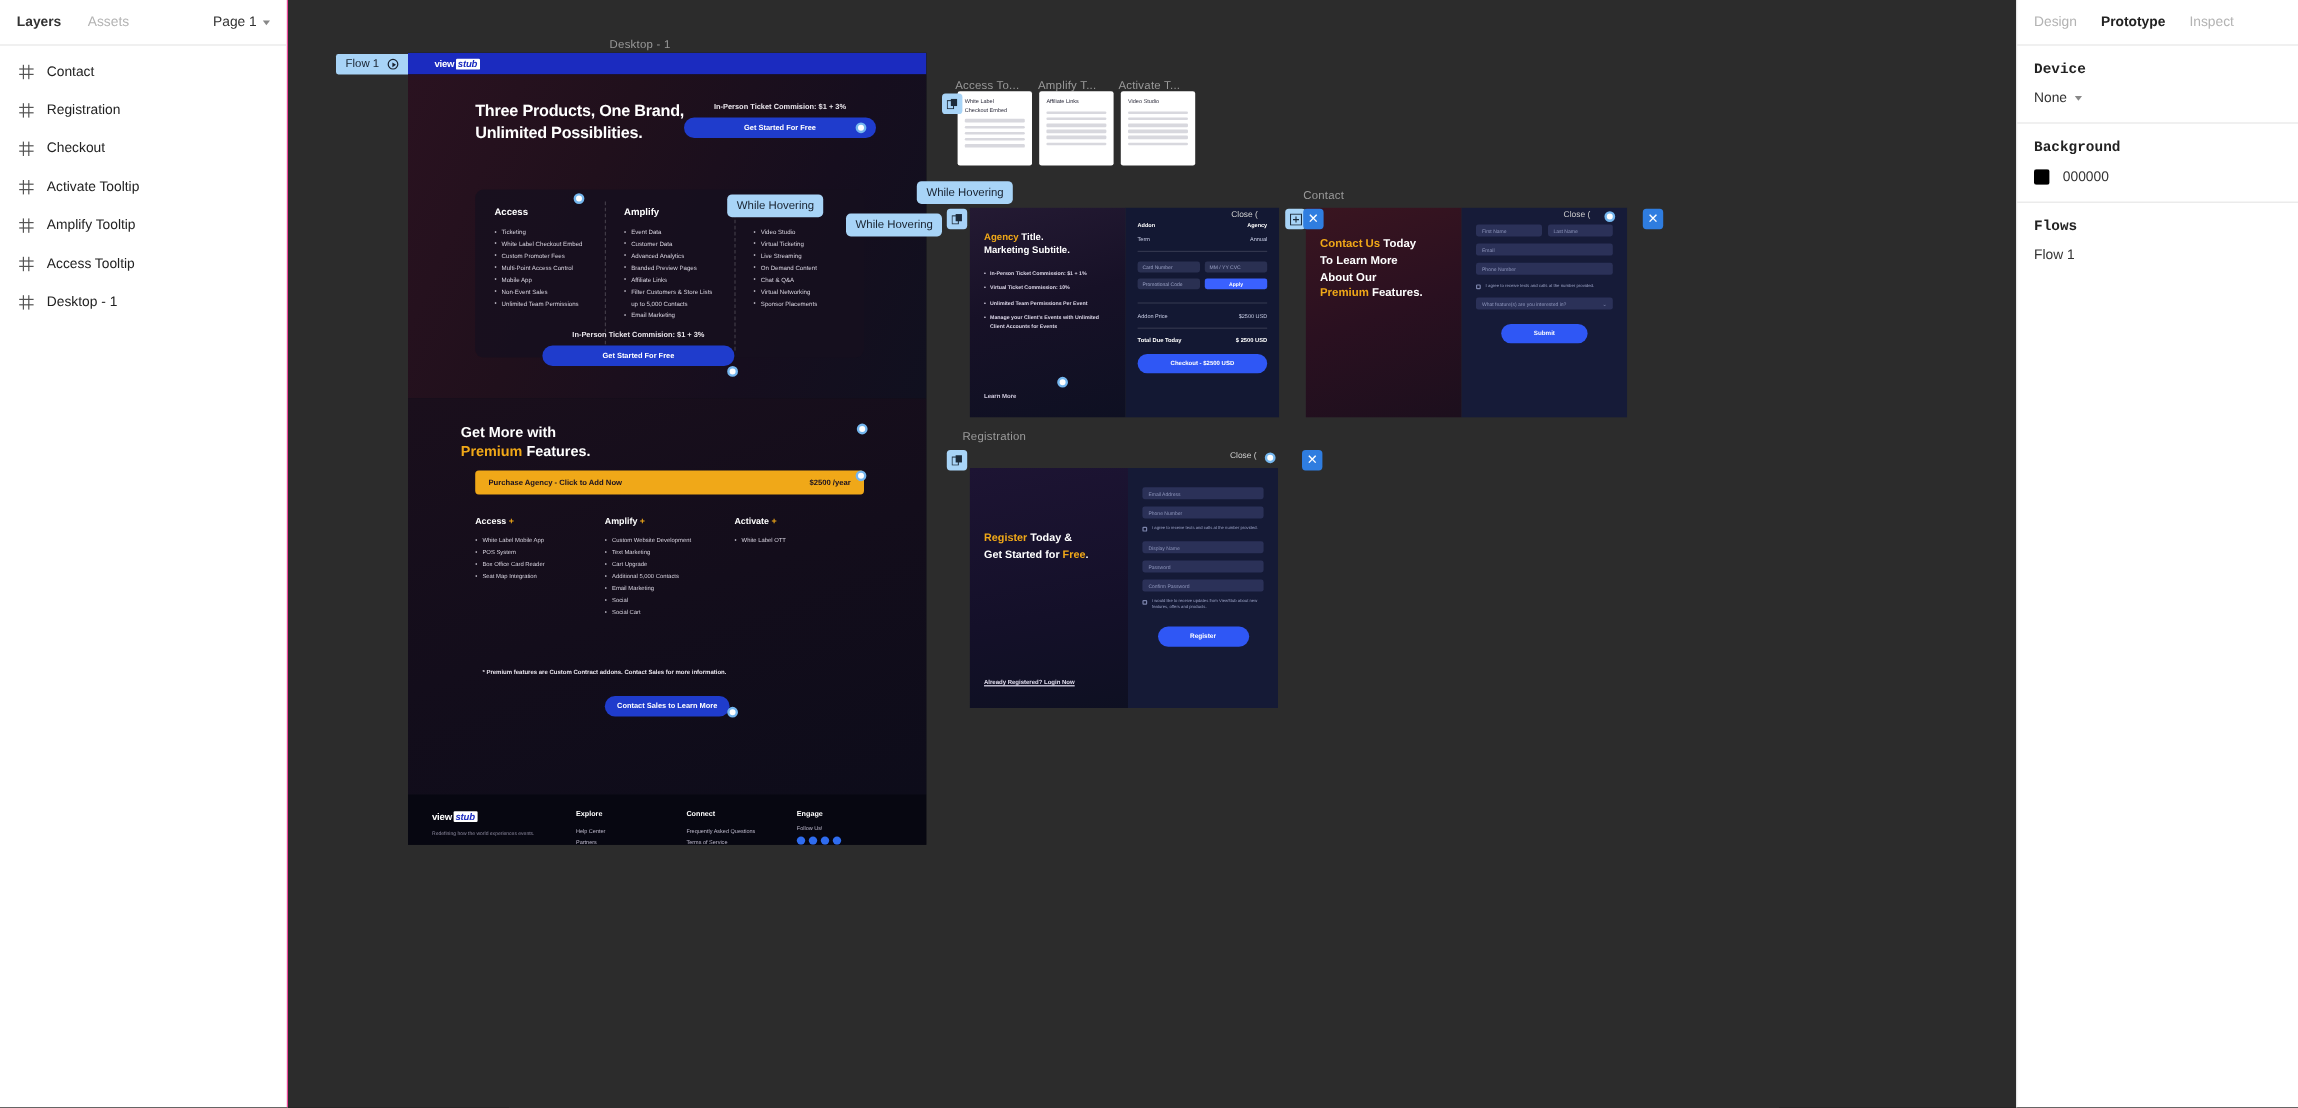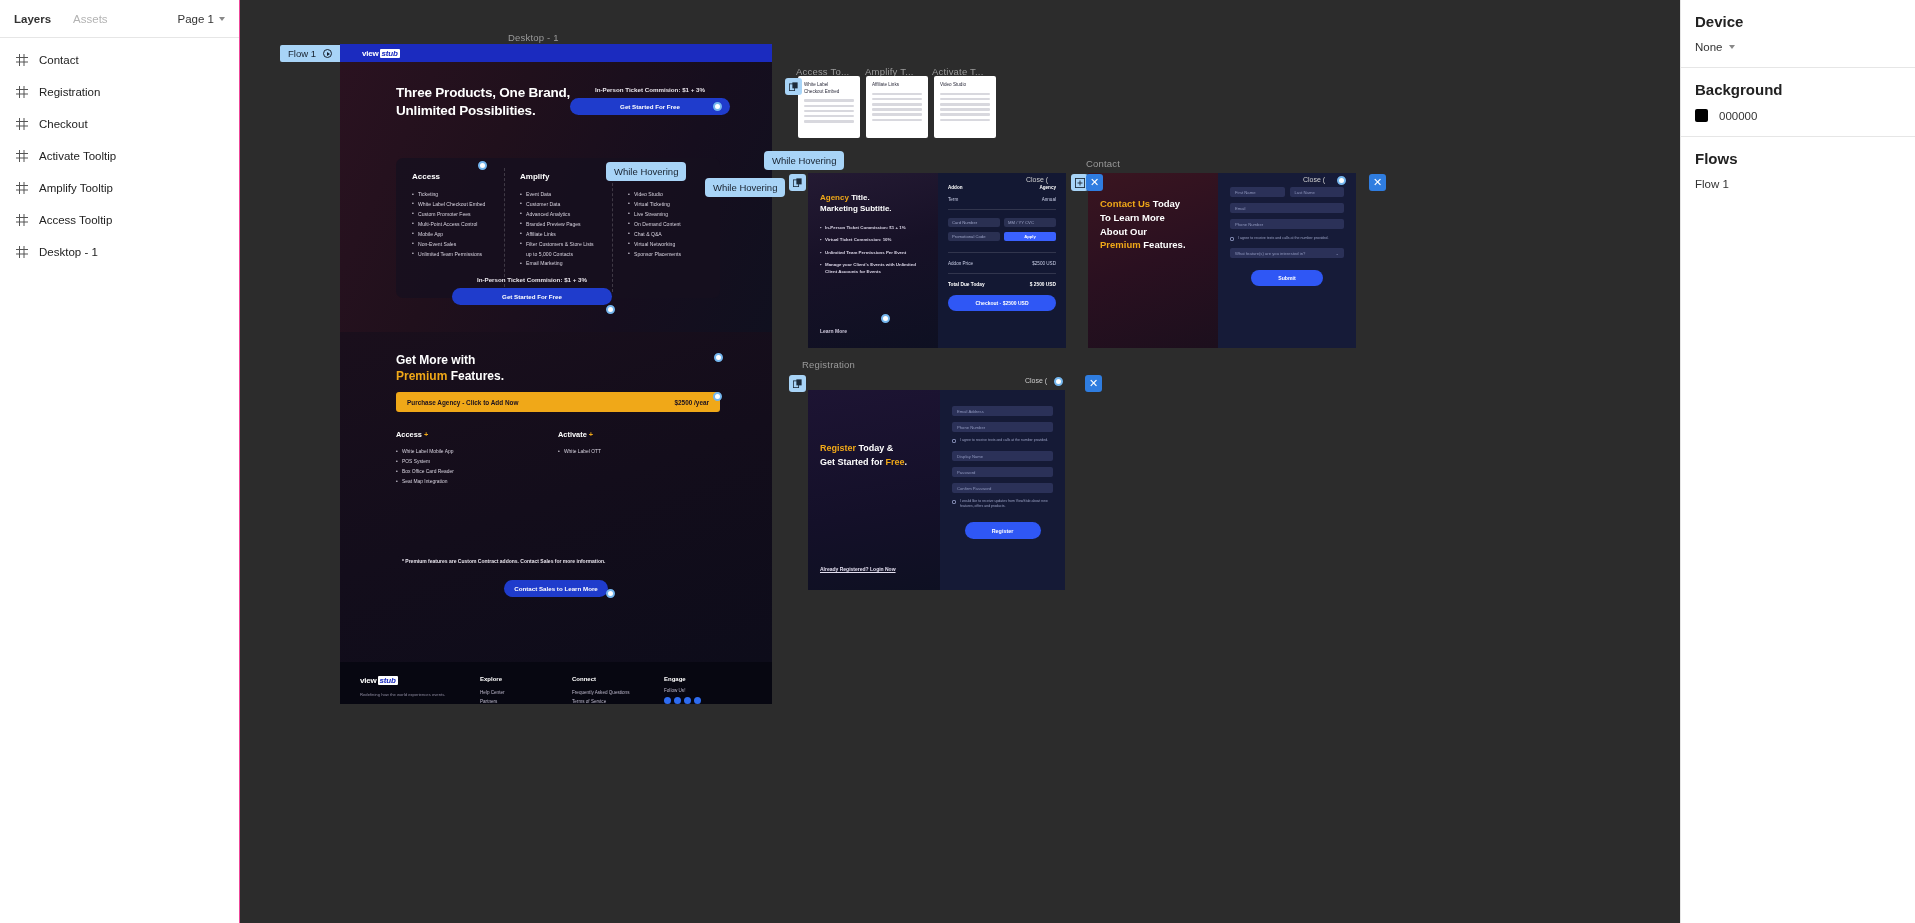--- a/index.html
+++ b/index.html
@@ -49,21 +49,21 @@
                   background:rgba(22,16,30,.82); display:flex; padding:14px 0 0 0; }
   .fcol { flex:1; padding:0 12px 0 16px; position:relative; }
   .fcol + .fcol:before { content:""; position:absolute; left:0; top:-4px; bottom:6px; width:1px;
                          border-left:1px dashed rgba(255,255,255,.18); }
   .fcol h3 { font-size:8px; font-weight:700; margin-bottom:9px; }
   .fcol ul { list-style:none; }
   .fcol li { font-size:5.1px; color:#d8d4e0; line-height:1.95; position:relative; padding-left:6px; }
   .fcol li:before { content:"•"; position:absolute; left:0; top:-.5px; }
 
   .premium { position:relative; background:linear-gradient(160deg,#1a0f1c 0%,#130d1b 50%,#0d0c1a 100%);
-             padding:20px 0 0 56px; height:330px; }
+             padding:20px 0 0 44px; height:330px; }
   .mid-cta { position:absolute; left:112px; top:-56px; width:160px; text-align:center; }
   .premium h2 { font-size:12px; line-height:1.35; font-weight:700; }
   .gold { color:#f0a818; }
   .purchase-bar { position:absolute; left:56px; top:60px; width:324px; height:20px; background:#f0a818;
                   border-radius:3px; display:flex; align-items:center; justify-content:space-between;
                   padding:0 11px; color:#1a1020; font-size:6.4px; font-weight:700; cursor:pointer; }
   .pcols { position:absolute; left:56px; top:98px; width:324px; display:flex; }
   .pcol { flex:1; padding-right:10px; }
   .pcol h3 { font-size:7.4px; font-weight:700; margin-bottom:8px; }
   .pcol h3 .plus { color:#f0a818; }
@@ -161,21 +161,21 @@
   .wires { position:absolute; inset:0; pointer-events:none; z-index:5; }
 
   
   .right-panel { width:235px; flex:0 0 235px; background:#fff; color:#333; border-left:1px solid #e5e5e5;
                  position:relative; z-index:20; }
   .rp-tabs { height:38px; display:flex; align-items:center; padding:0 14px; gap:20px;
              border-bottom:1px solid #e6e6e6; }
   .rp-tab { font-size:11.5px; color:#b3b3b3; cursor:pointer; }
   .rp-tab.active { color:#222; font-weight:700; }
   .rp-sec { padding:13px 14px 14px; border-bottom:1px solid #e6e6e6; }
-  .rp-h { font-size:15px; font-weight:700; color:#222; margin-bottom:11px; }
+  .rp-h { font-size:12px; font-weight:700; color:#222; margin-bottom:11px;font-family:Liberation Mono, monospace; }
   .rp-val { font-size:11.5px; color:#333; display:flex; align-items:center; gap:6px; }
   .swatch { width:13px; height:13px; border-radius:2px; border:1px solid rgba(0,0,0,.12); }
   .rp-row { display:flex; align-items:center; gap:11px; font-size:11.5px; color:#333; }
 </style>
 </head>
 <body>
 
 <div class="app">
 
   <div class="left-panel">
@@ -308,20 +308,32 @@
           <div class="pcol">
             <h3><span>Access</span><span class="plus"> +</span></h3>
             <ul>
               <li>White Label Mobile App</li>
               <li>POS System</li>
               <li>Box Office Card Reader</li>
               <li>Seat Map Integration</li>
             </ul>
           </div>
           <div class="pcol">
+            <h3><span>Amplify</span><span class="plus"> +</span></h3>
+            <ul>
+              <li>Custom Website Development</li>
+              <li>Text Marketing</li>
+              <li>Cart Upgrade</li>
+              <li>Additional 5,000 Contacts</li>
+              <li>Email Marketing</li>
+              <li>Social</li>
+              <li>Social Cart</li>
+            </ul>
+          </div>
+          <div class="pcol">
             <h3><span>Activate</span><span class="plus"> +</span></h3>
             <ul>
               <li>White Label OTT</li>
             </ul>
           </div>
         </div>
 
         <div class="note">* Premium features are Custom Contract addons. Contact Sales for more information.</div>
         <div class="bottom-cta">
           <div class="btn-blue">Contact Sales to Learn More</div>
@@ -566,20 +578,25 @@
     <div class="close-x" style="left:846px; top:174px;">✕</div>
 
     <div class="close-lbl" style="left:1063px; top:176px;">Close (</div>
     <div class="close-x" style="left:1129px; top:174px;">✕</div>
 
     <div class="close-lbl" style="left:785px; top:377px;">Close (</div>
     <div class="close-x" style="left:845px; top:375px;">✕</div>
   </div>
 
   <div class="right-panel">
+    <div class="rp-tabs">
+      <div class="rp-tab">Design</div>
+      <div class="rp-tab active">Prototype</div>
+      <div class="rp-tab">Inspect</div>
+    </div>
 
     <div class="rp-sec">
       <div class="rp-h">Device</div>
       <div class="rp-val">
         <span>None</span>
         <span class="chev"></span>
       </div>
     </div>
 
     <div class="rp-sec">

